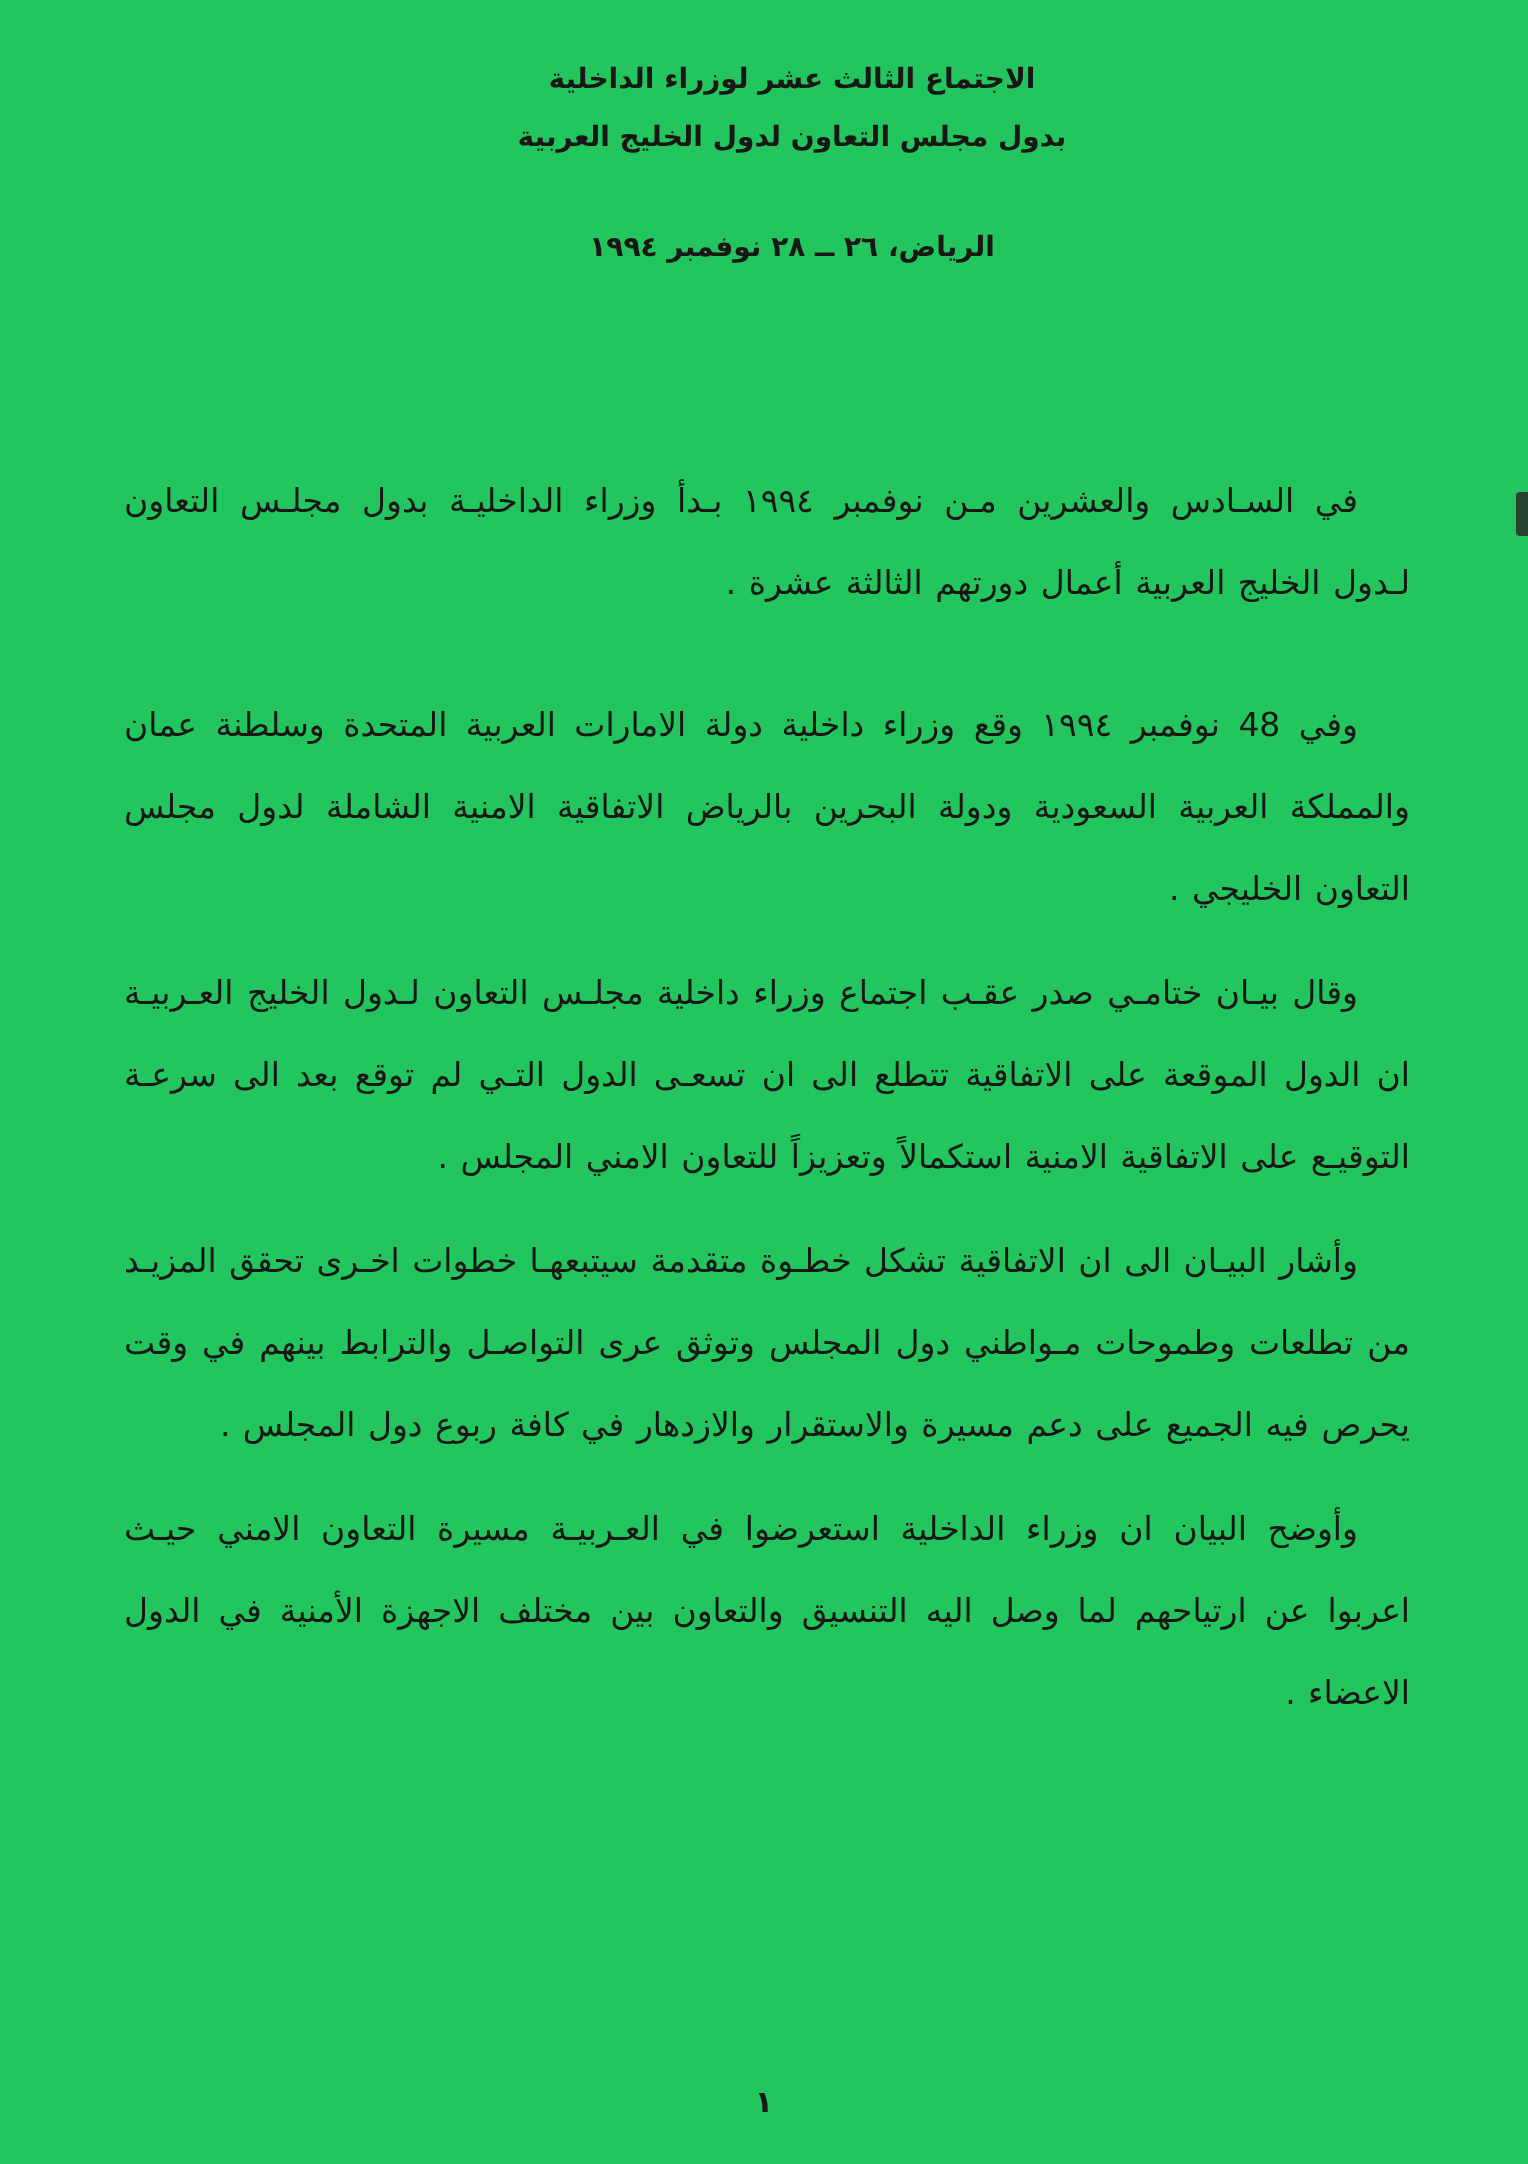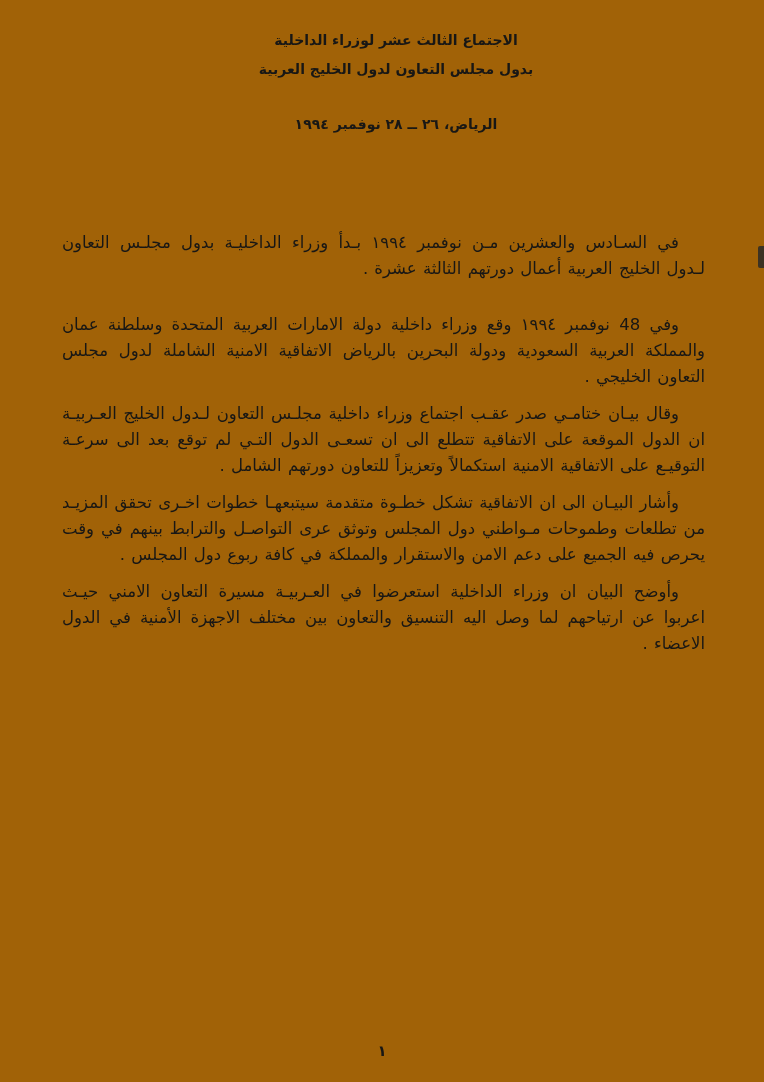--- a/index.html
+++ b/index.html
@@ -6,21 +6,21 @@
     margin: 0;
     padding: 0;
     background: #e8e8e8;
     font-family: "DejaVu Sans", sans-serif;
   }
   .page {
     position: relative;
     width: 764px;
     height: 1082px;
     margin: 0 auto;
-    background: #a16207;
+    background: #22c55e;
     color: #181715;
     box-sizing: border-box;
     overflow: hidden;
   }
   .doc-header {
     padding-top: 26px;
     text-align: center;
     direction: rtl;
   }
   .doc-header .title-line {
@@ -34,21 +34,21 @@
     font-weight: bold;
     font-size: 14px;
     margin-top: 32px;
     transform: translateX(14px);
   }
   .doc-body {
     direction: rtl;
     text-align: justify;
     margin: 98px 59px 0 62px; 
     font-size: 16.5px;
-    line-height: 26px;
+    line-height: 41px;
   }
   .doc-body p {
     margin: 0 0 11px 0;
     text-indent: 26px; 
     word-spacing: 1px;
   }
   .doc-body p.first {
     margin-bottom: 30px; 
   }
   .page-footer {
@@ -82,22 +82,22 @@
 
   <header class="doc-header">
     <div class="title-line">الاجتماع الثالث عشر لوزراء الداخلية</div>
     <div class="title-line">بدول مجلس التعاون لدول الخليج العربية</div>
     <div class="date-line">الرياض، ٢٦ ــ ٢٨ نوفمبر ١٩٩٤</div>
   </header>
 
   <main class="doc-body">
     <p class="first">في السـادس والعشرين مـن نوفمبر ١٩٩٤ بـدأ وزراء الداخليـة بدول مجلـس التعاون لـدول الخليج العربية أعمال دورتهم الثالثة عشرة .</p>
     <p>وفي 48 نوفمبر ١٩٩٤ وقع وزراء داخلية دولة الامارات العربية المتحدة وسلطنة عمان والمملكة العربية السعودية ودولة البحرين بالرياض الاتفاقية الامنية الشاملة لدول مجلس التعاون الخليجي .</p>
-    <p>وقال بيـان ختامـي صدر عقـب اجتماع وزراء داخلية مجلـس التعاون لـدول الخليج العـربيـة ان الدول الموقعة على الاتفاقية تتطلع الى ان تسعـى الدول التـي لم توقع بعد الى سرعـة التوقيـع على الاتفاقية الامنية استكمالاً وتعزيزاً للتعاون دورتهم الشامل .</p>
-    <p>وأشار البيـان الى ان الاتفاقية تشكل خطـوة متقدمة سيتبعهـا خطوات اخـرى تحقق المزيـد من تطلعات وطموحات مـواطني دول المجلس وتوثق عرى التواصـل والترابط بينهم في وقت يحرص فيه الجميع على دعم الامن والاستقرار والمملكة في كافة ربوع دول المجلس .</p>
+    <p>وقال بيـان ختامـي صدر عقـب اجتماع وزراء داخلية مجلـس التعاون لـدول الخليج العـربيـة ان الدول الموقعة على الاتفاقية تتطلع الى ان تسعـى الدول التـي لم توقع بعد الى سرعـة التوقيـع على الاتفاقية الامنية استكمالاً وتعزيزاً للتعاون الامني المجلس .</p>
+    <p>وأشار البيـان الى ان الاتفاقية تشكل خطـوة متقدمة سيتبعهـا خطوات اخـرى تحقق المزيـد من تطلعات وطموحات مـواطني دول المجلس وتوثق عرى التواصـل والترابط بينهم في وقت يحرص فيه الجميع على دعم مسيرة والاستقرار والازدهار في كافة ربوع دول المجلس .</p>
     <p>وأوضح البيان ان وزراء الداخلية استعرضوا في العـربيـة مسيرة التعاون الامني حيـث اعربوا عن ارتياحهم لما وصل اليه التنسيق والتعاون بين مختلف الاجهزة الأمنية في الدول الاعضاء .</p>
   </main>
 
   <footer class="page-footer">
     <span>١</span>
   </footer>
 
 </div>
 
 </body></html>

